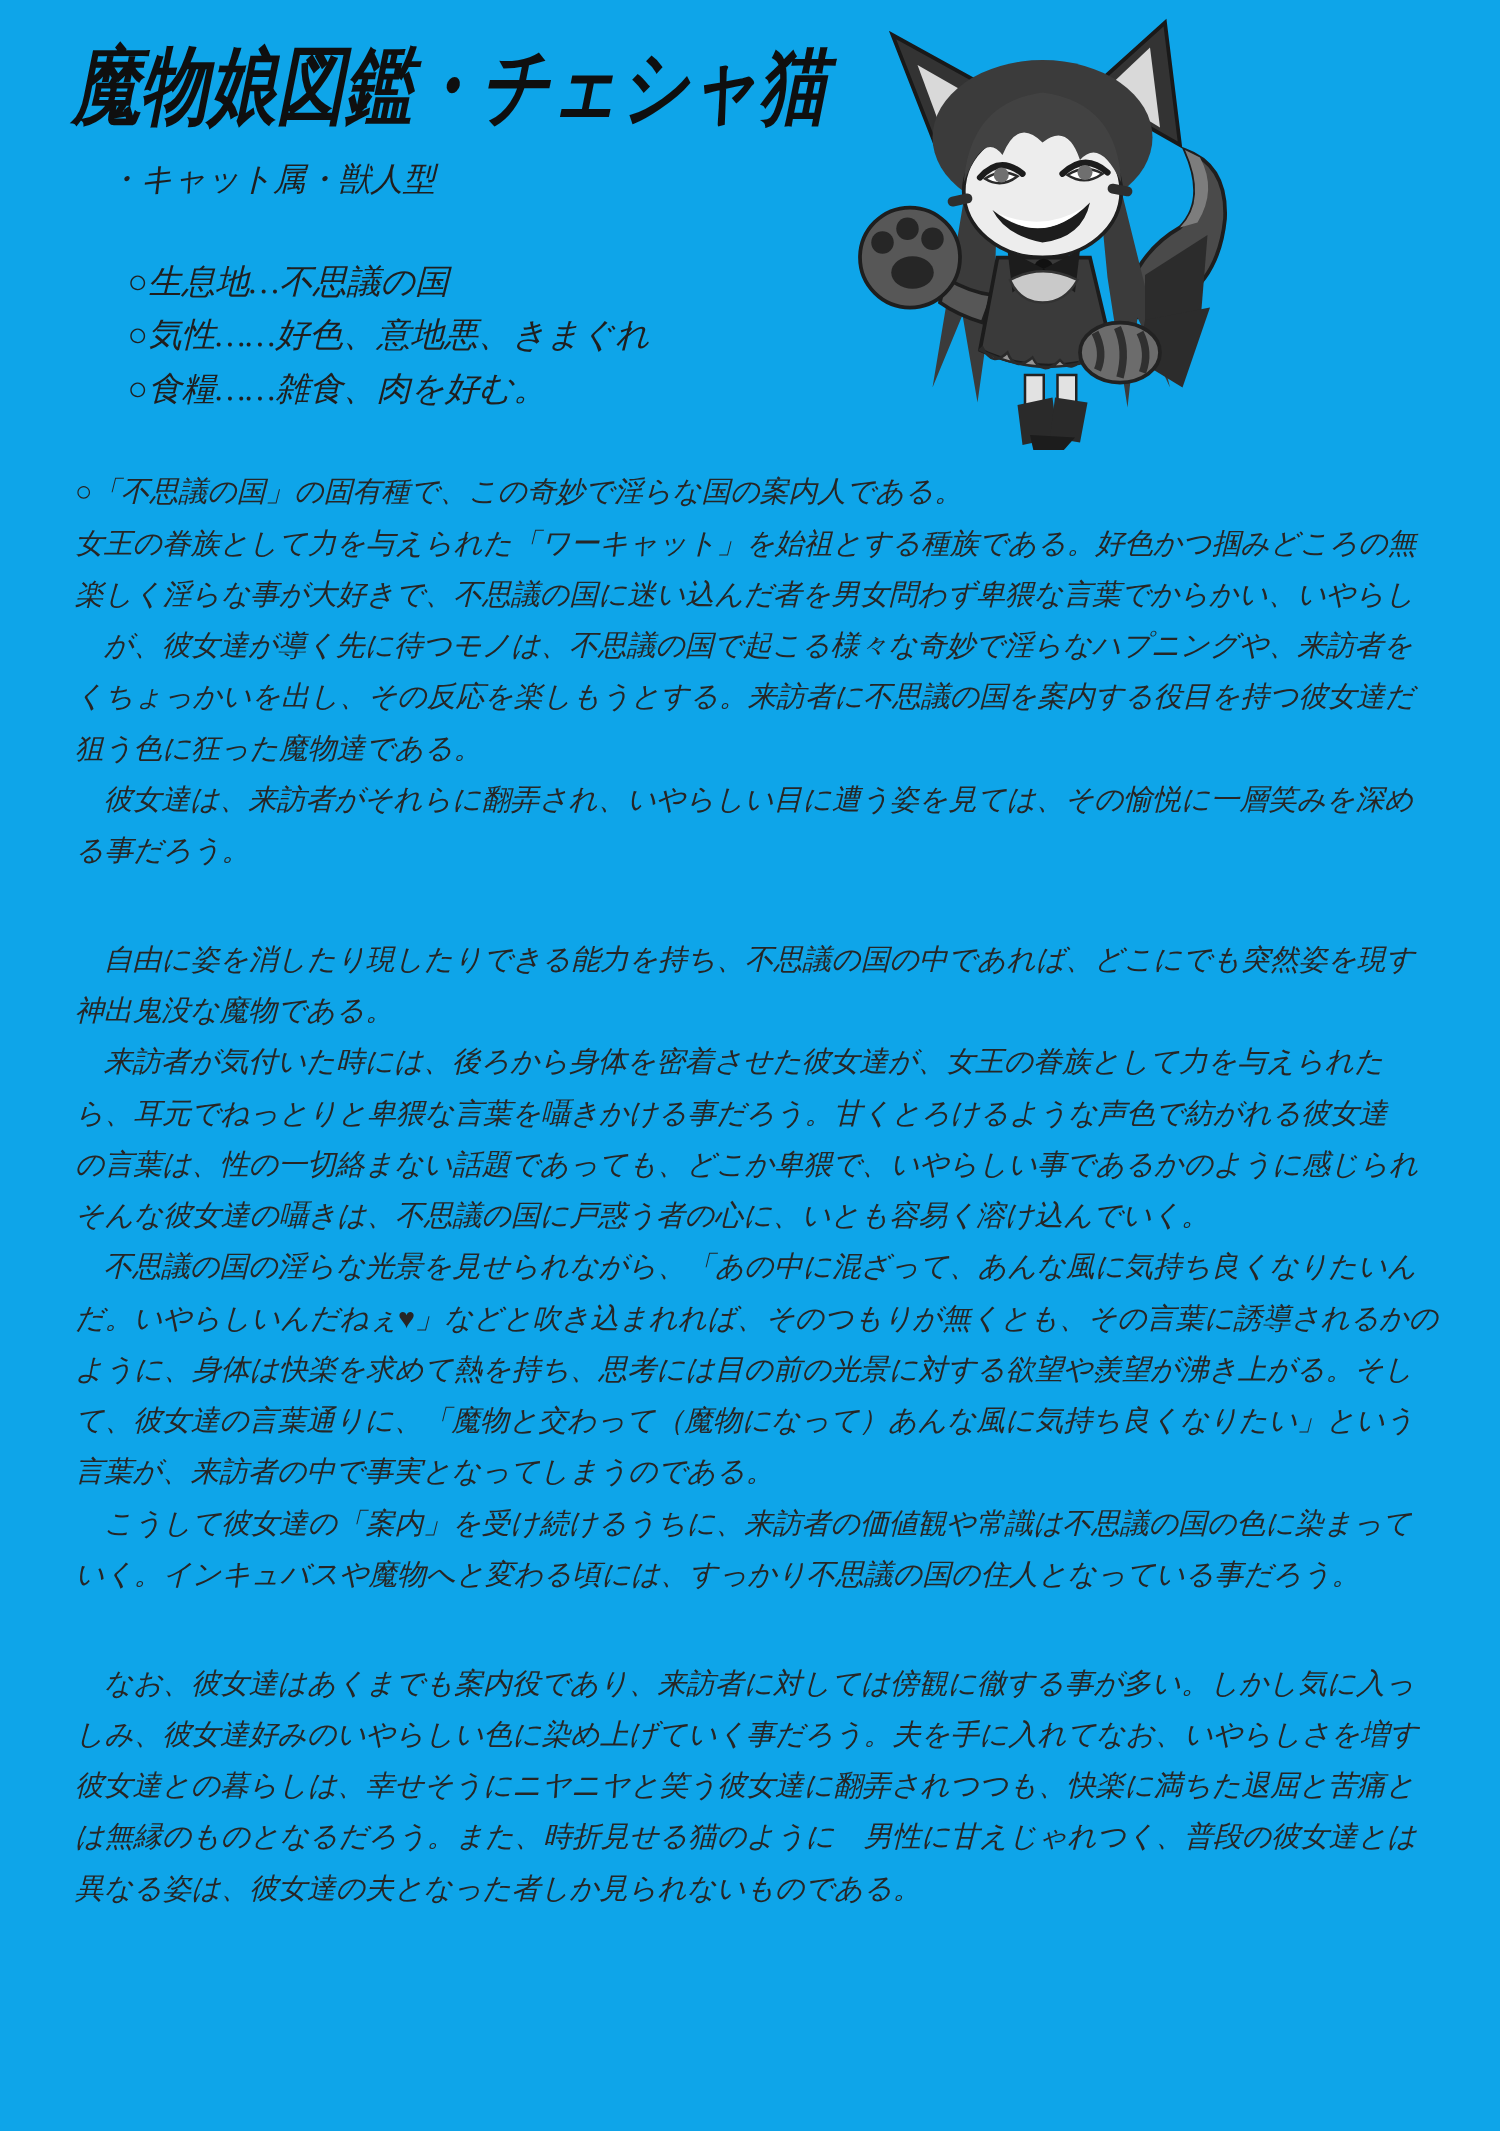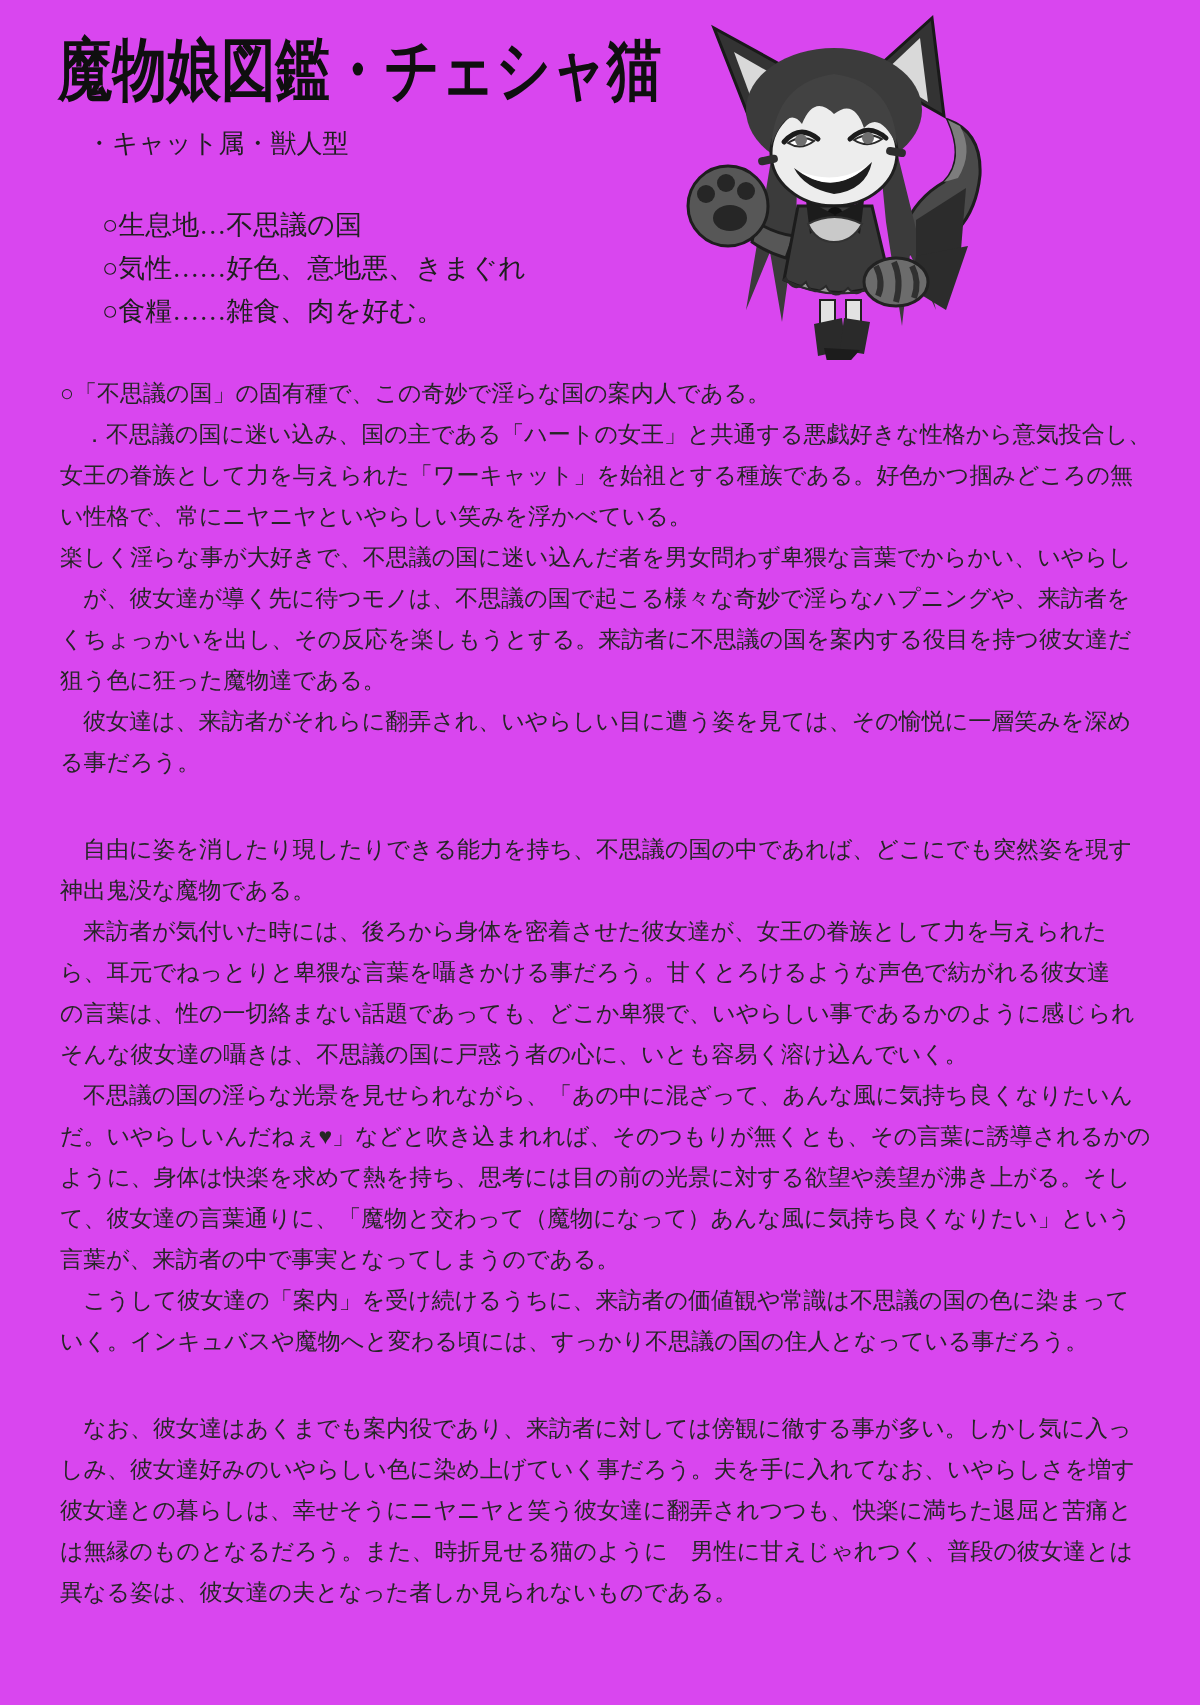--- a/index.html
+++ b/index.html
@@ -1,23 +1,24 @@
 <!DOCTYPE html>
 <html lang="ja"><head>
 <meta charset="utf-8">
 <style>
   html,body{margin:0;padding:0;background:#9b9b9b;}
   .page{
     position:relative;
     width:1200px;height:1705px;
     margin:0 auto;
-    background:#d946ef;
+    background:#0ea5e9;
     overflow:hidden;
     font-family:"Liberation Serif","DejaVu Serif",serif;
     color:#2a2a2a;
+    font-style:italic;
   }
   .title{
     position:absolute;left:58px;top:30px;
     margin:0;
     font-family:"Liberation Sans","DejaVu Sans",sans-serif;
     font-weight:900;
     font-size:68px;line-height:1.15;
     color:#0f0f0f;
     transform:scaleX(0.80);
     transform-origin:left top;
@@ -130,23 +131,21 @@
       <rect x="198" y="290" width="15" height="26" fill="#e2e2e2" stroke="#222" stroke-width="2"></rect>
       <polygon points="166,314 194,308 198,340 170,346" fill="#2a2a2a"></polygon>
       <polygon points="196,308 222,312 216,344 192,340" fill="#2a2a2a"></polygon>
       <polygon points="176,338 212,340 196,358 180,356" fill="#1c1c1c"></polygon>
     </svg>
   </figure>
 
   <div class="body-text">
     <div class="para-block">
         <div class="line">○「不思議の国」の固有種で、この奇妙で淫らな国の案内人である。</div>
-        <div class="line">　．不思議の国に迷い込み、国の主である「ハートの女王」と共通する悪戯好きな性格から意気投合し、</div>
         <div class="line">女王の眷族として力を与えられた「ワーキャット」を始祖とする種族である。好色かつ掴みどころの無</div>
-        <div class="line">い性格で、常にニヤニヤといやらしい笑みを浮かべている。</div>
         <div class="line">楽しく淫らな事が大好きで、不思議の国に迷い込んだ者を男女問わず卑猥な言葉でからかい、いやらし</div>
         <div class="line">　が、彼女達が導く先に待つモノは、不思議の国で起こる様々な奇妙で淫らなハプニングや、来訪者を</div>
         <div class="line">くちょっかいを出し、その反応を楽しもうとする。来訪者に不思議の国を案内する役目を持つ彼女達だ</div>
         <div class="line">狙う色に狂った魔物達である。</div>
         <div class="line">　彼女達は、来訪者がそれらに翻弄され、いやらしい目に遭う姿を見ては、その愉悦に一層笑みを深め</div>
         <div class="line">る事だろう。</div>
       </div>
     <div class="para-block">
         <div class="line">　自由に姿を消したり現したりできる能力を持ち、不思議の国の中であれば、どこにでも突然姿を現す</div>
         <div class="line">神出鬼没な魔物である。</div>

